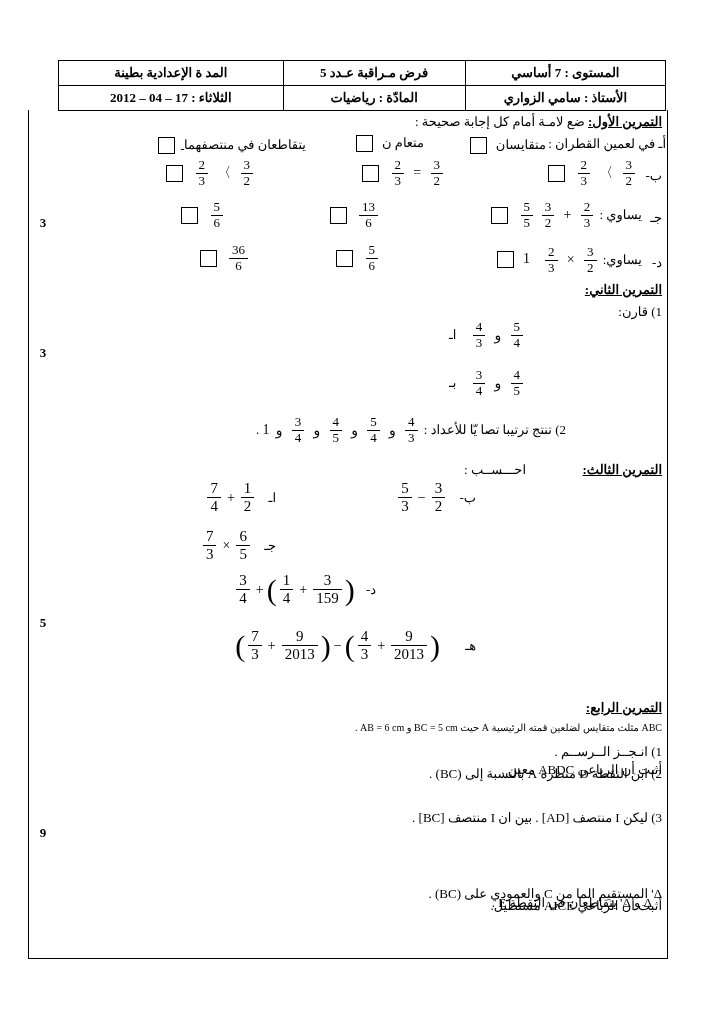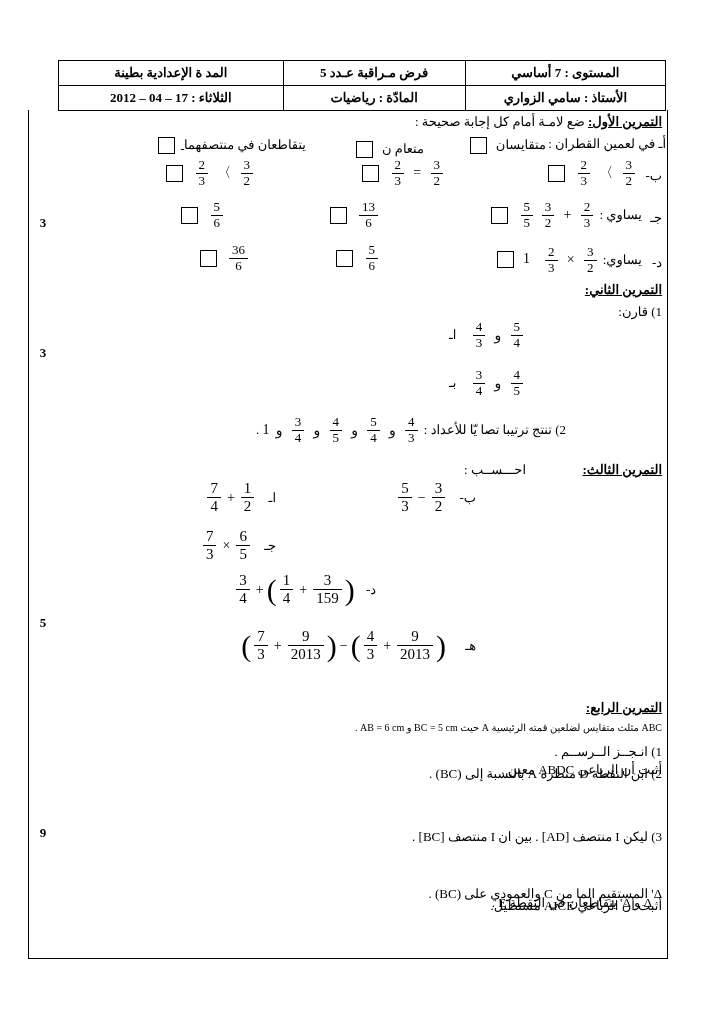--- a/index.html
+++ b/index.html
@@ -167,21 +167,21 @@
     </div>
 
     <div class="abs" style="right:0; top:26px;">
       <span>أـ</span>
       <span>في لعمين القطران :</span>
     </div>
     <div class="abs" style="right:120px; top:26px;">
       <span class="lbl">متقايسان</span>
       <span class="cbox"></span>
     </div>
-    <div class="abs" style="right:242px; top:30px;">
+    <div class="abs" style="right:242px; top:24px;">
       <span class="lbl">متعام  ن</span>
       <span class="cbox"></span>
     </div>
     <div class="abs" style="right:360px; top:26px;text-decoration:underline;">
       <span class="lbl">يتقاطعان في منتصفهما</span>
       <span class="cbox"></span>
     </div>
 
     <div class="abs" style="right:4px; top:58px;">ب-</div>
     <div class="abs" style="right:28px; top:48px;">
@@ -303,32 +303,32 @@
     </div>
 
     <div class="abs" style="right:290px; top:462px;">
       <span class="lbl" style="margin-left:8px">د-</span>
       <span class="ltr">
         <span class="frac big"><span class="num">3</span><span class="den">4</span></span><span class="op">+</span><span class="paren">(</span><span class="frac big"><span class="num">1</span><span class="den">4</span></span><span class="op">+</span><span class="frac big"><span class="num">3</span><span class="den">159</span></span><span class="paren">)</span>
       </span>
     </div>
 
     <div class="abs" style="right:190px; top:518px;">
-      <span class="lbl" style="margin-left:16px">هـ</span>
+      <span class="lbl" style="margin-left:22px">هـ</span>
       <span class="ltr">
         <span class="paren">(</span><span class="frac big"><span class="num">7</span><span class="den">3</span></span><span class="op">+</span><span class="frac big"><span class="num">9</span><span class="den">2013</span></span><span class="paren">)</span><span class="op">−</span><span class="paren">(</span><span class="frac big"><span class="num">4</span><span class="den">3</span></span><span class="op">+</span><span class="frac big"><span class="num">9</span><span class="den">2013</span></span><span class="paren">)</span>
       </span>
     </div>
 
     <div class="abs" style="right:4px; top:590px;">
       <span class="ex-label">التمرين الرابع:</span>
     </div>
     <div class="abs" style="right:4px; top:612px; font-size:10px;">ABC   مثلث متقايس لضلعين قمته الرئيسية  A  حيث   BC = 5 cm    و    AB = 6 cm .</div>
     <div class="abs" style="right:4px; top:634px;">1)   انـجــز الــرســم .</div>
     <div class="abs" style="right:4px; top:656px;">2) ابن النقطة  D  منظرة  A  بالنسبة  إلى  (BC) .</div>
     <div class="abs" style="right:4px; top:652px;">أثبت أن الرباعي  ABDC  معين .</div>
-    <div class="abs" style="right:4px; top:700px;margin-top:19px;">3) ليكن I منتصف [AD] . بين ان I منتصف [BC] .</div>
+    <div class="abs" style="right:4px; top:700px;">3) ليكن I منتصف [AD] . بين ان I منتصف [BC] .</div>
     <div class="abs" style="right:4px; top:744px;margin-top:32px;">Δ'  المستقيم الما   من C  والعمودي على (BC) .</div>
     <div class="abs" style="right:14px; top:766px;margin-top:19px;">Δ و Δ' يتقاطعان في النقطة  E .</div>
     <div class="abs" style="right:4px; top:788px;">أثبت أن الرباعي  AICE  مستطيل.</div>
 
   </div>
 </div>
 
 </body></html>

